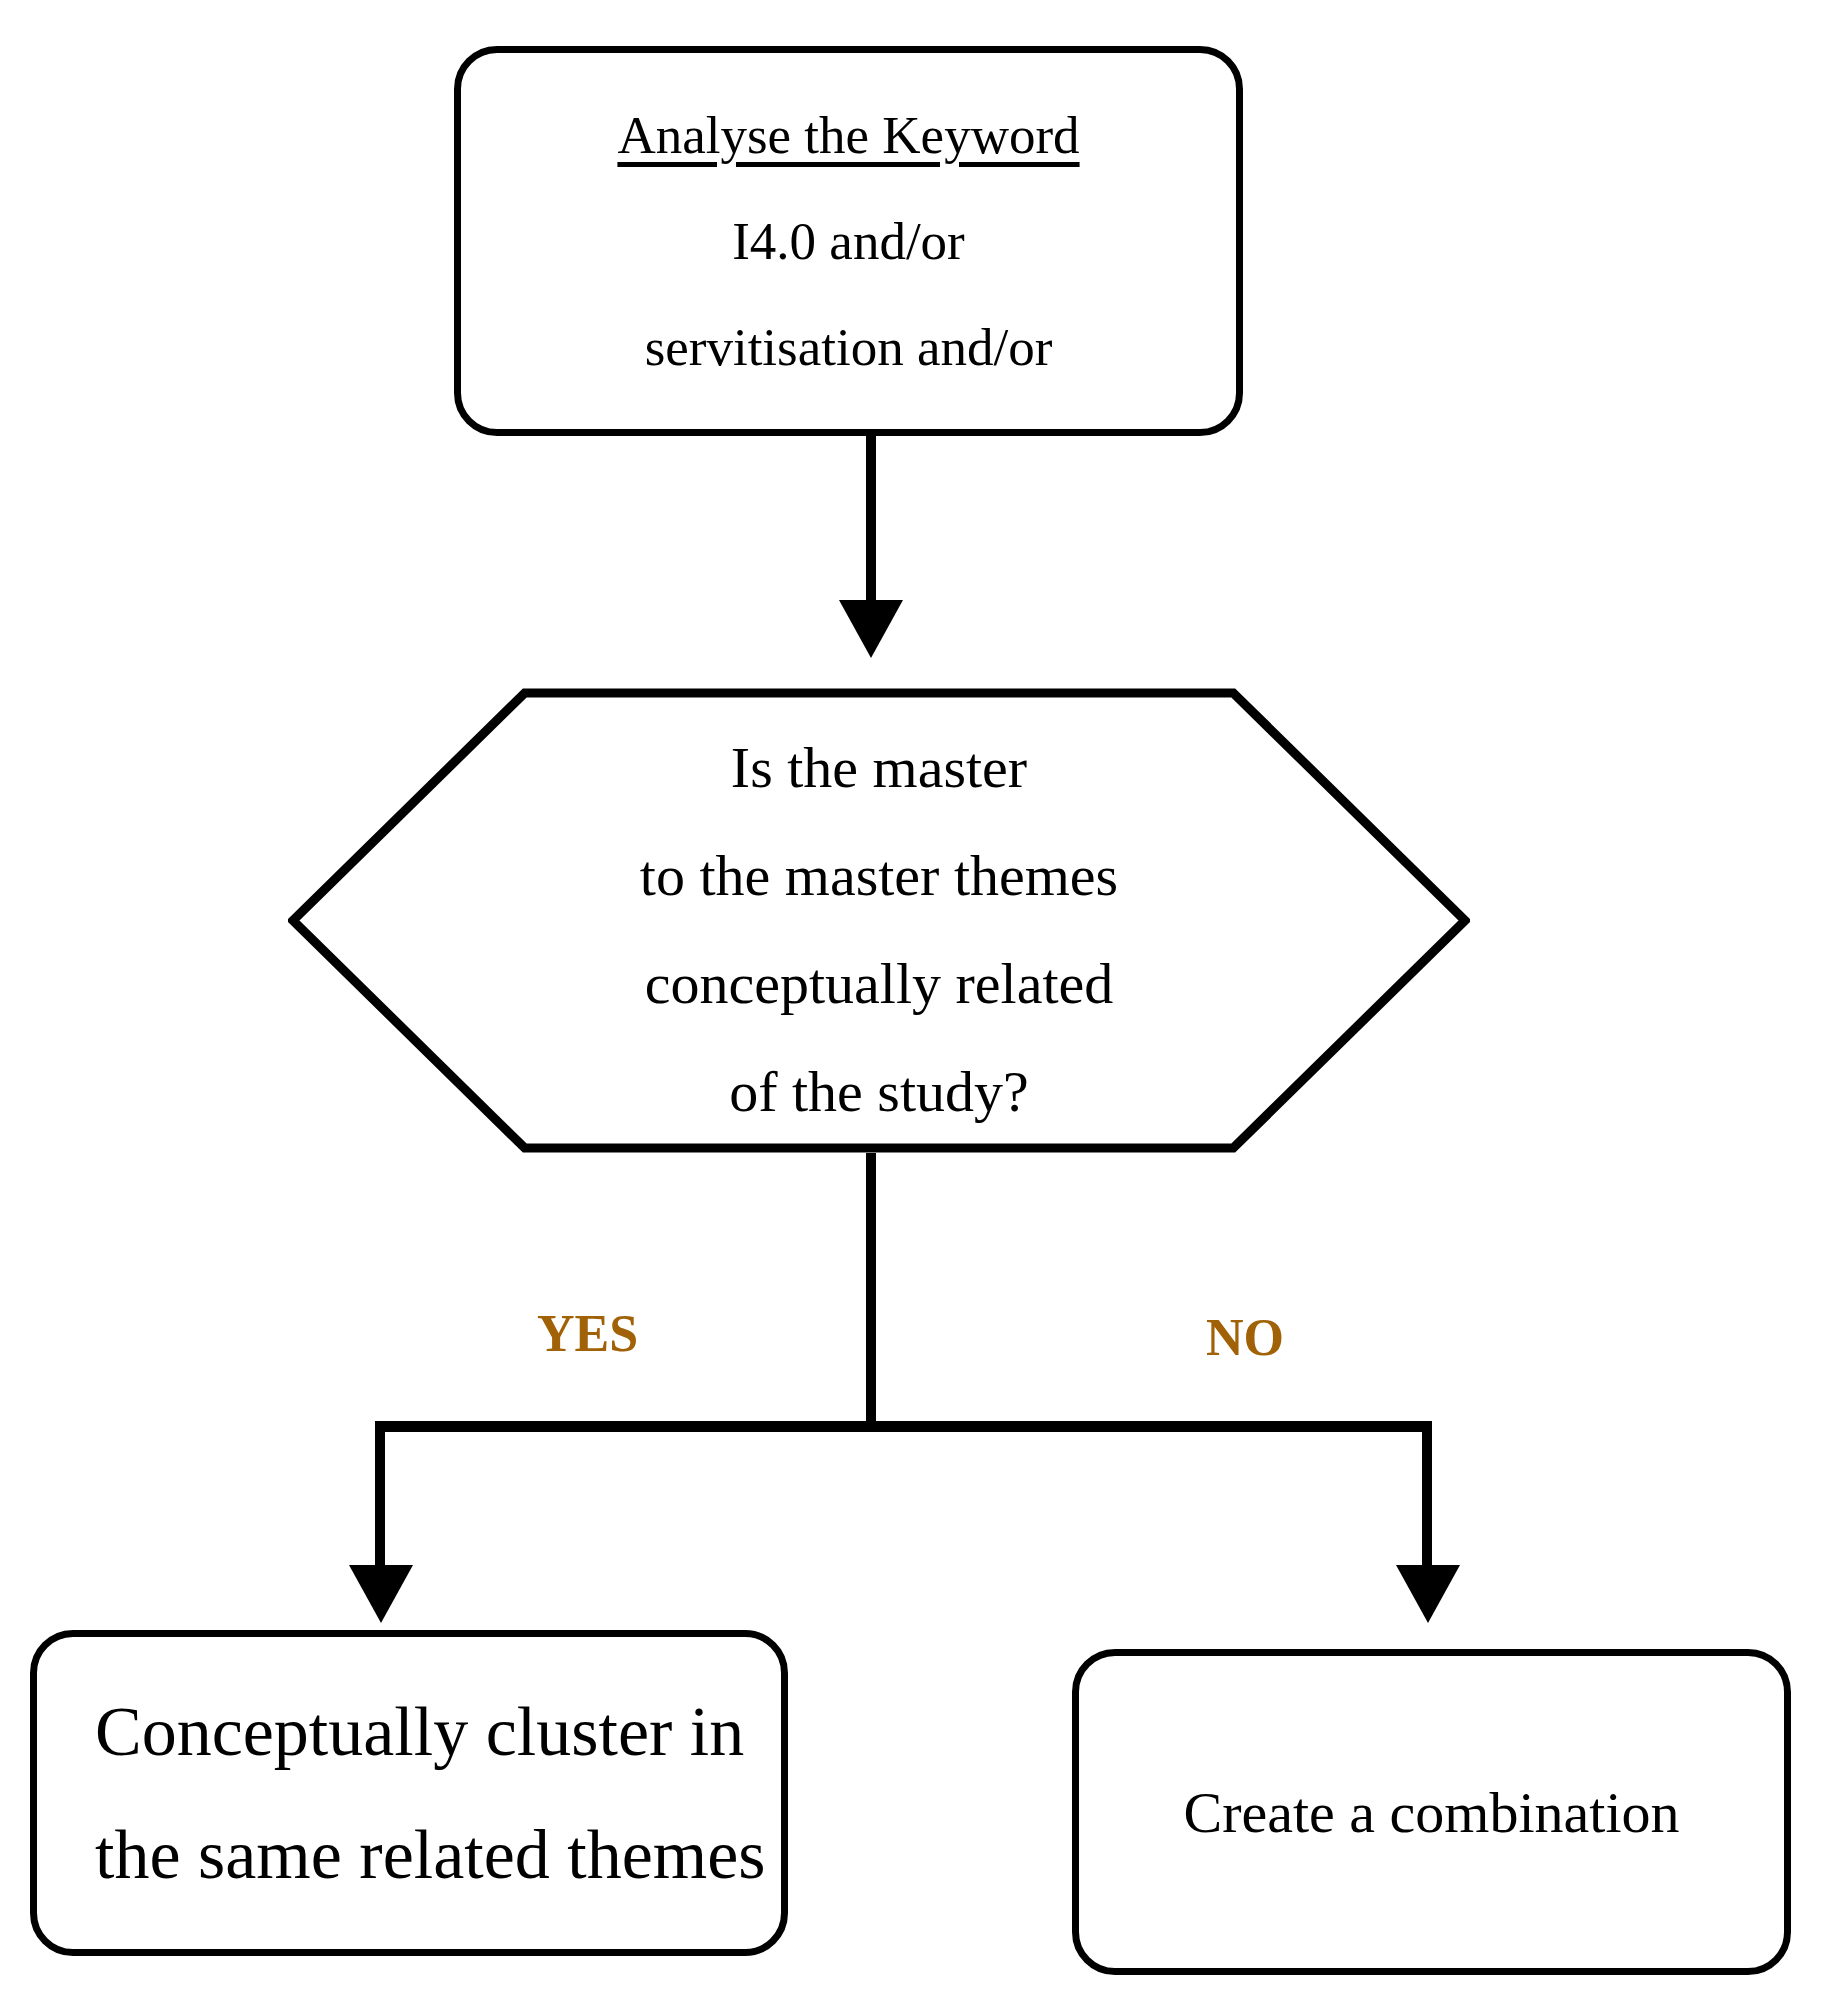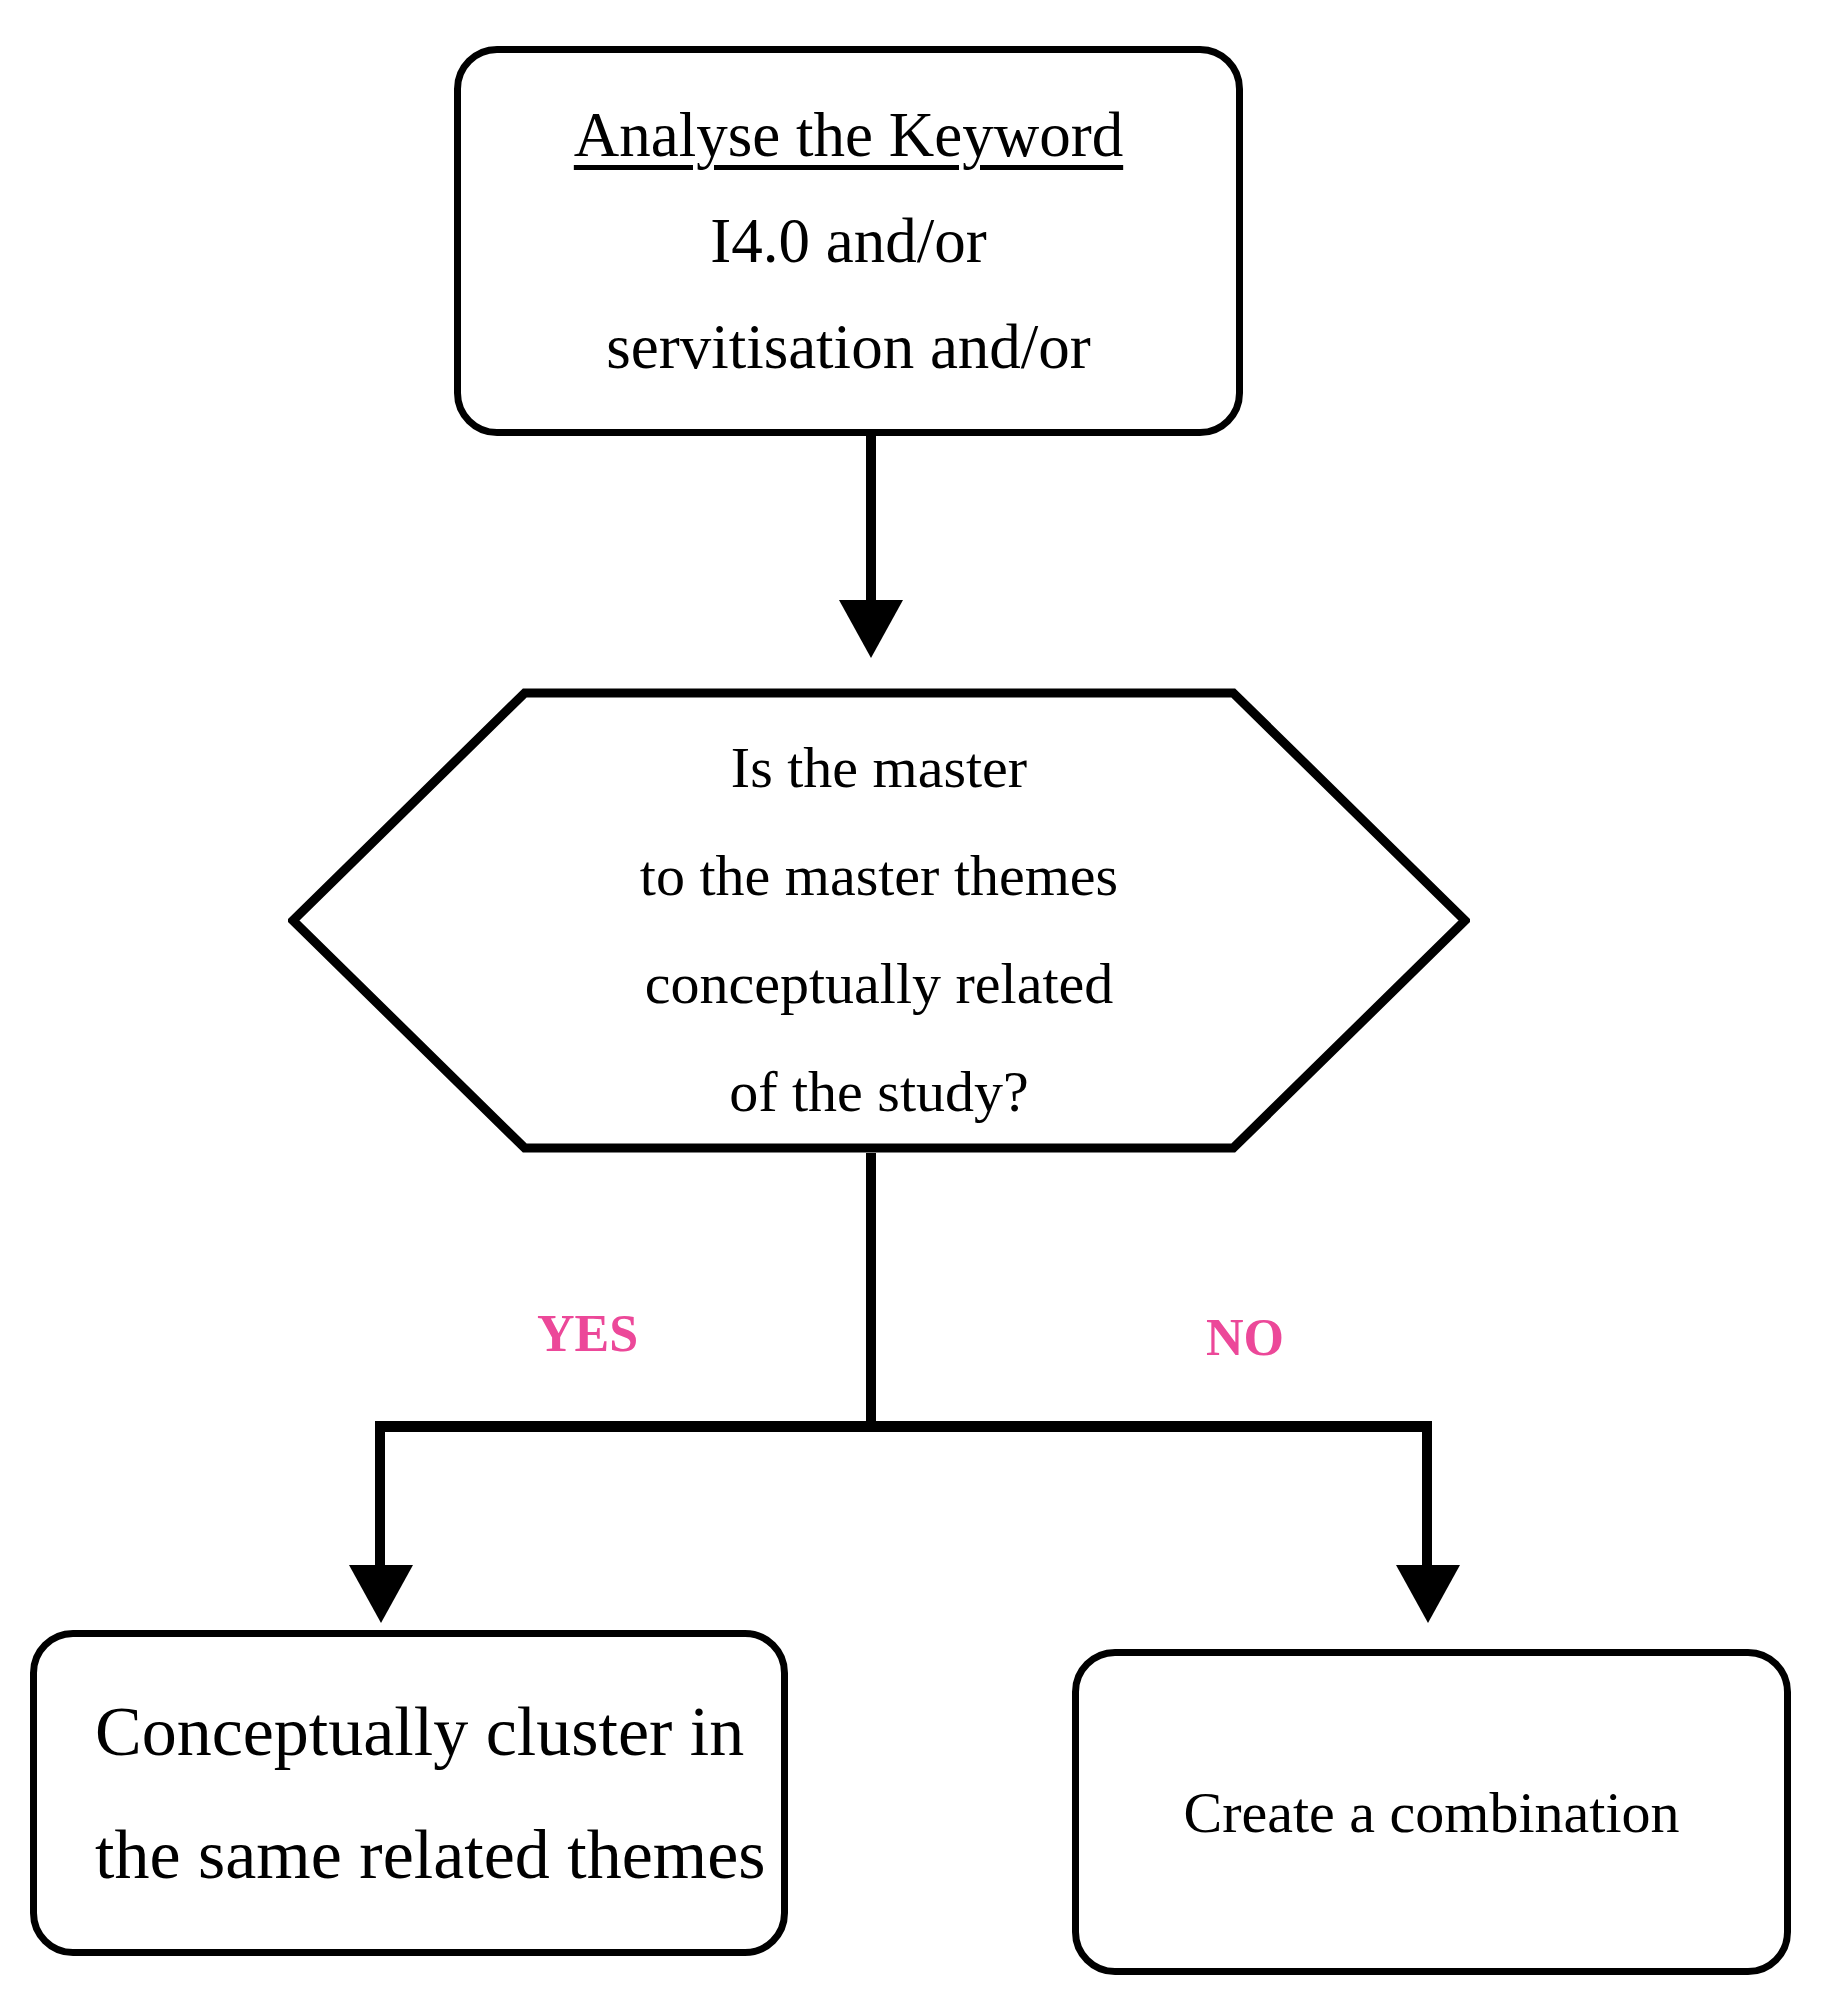--- a/index.html
+++ b/index.html
@@ -37,21 +37,21 @@
   }
 
   
   #node-start {
     left: 454px;
     top: 46px;
     width: 789px;
     height: 390px;
   }
   #node-start .proc-line {
-    font-size: 63px;
+    font-size: 53px;
     line-height: 106px;
   }
   #node-start .underlined {
     text-decoration: underline;
     text-decoration-thickness: 5px;
     text-underline-offset: 9.1px;
   }
 
   
   #node-yes {
@@ -177,21 +177,21 @@
     top: 1565px;
   }
 
   
   .branch-label {
     position: absolute;
     font-family: "Liberation Serif", "DejaVu Serif", serif;
     font-weight: bold;
     font-size: 52px;
     line-height: 52px;
-    color: #ec4899;
+    color: #a16207;
     white-space: nowrap;
   }
   #label-yes { left: 537px; top: 1308px; }
   #label-no  { left: 1206px; top: 1312px; }
 </style>
 </head>
 <body>
 
 <div id="canvas">
 

